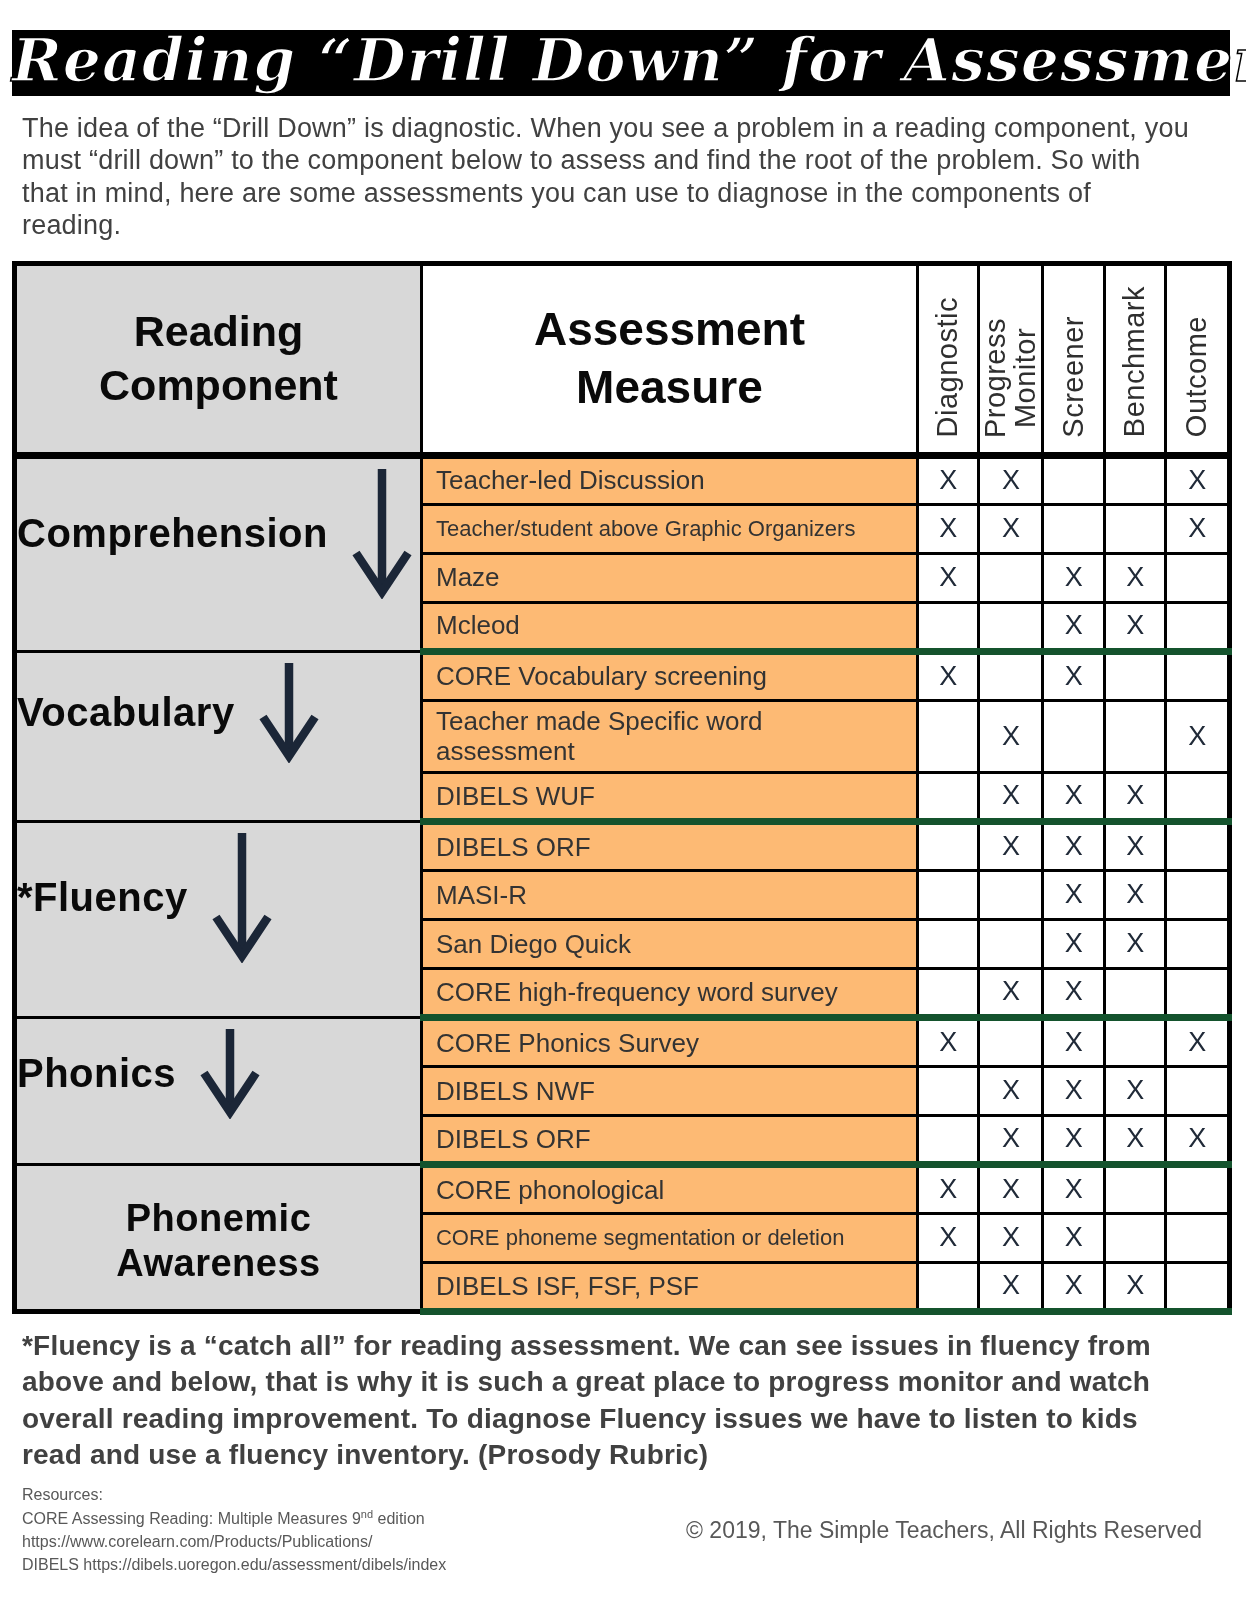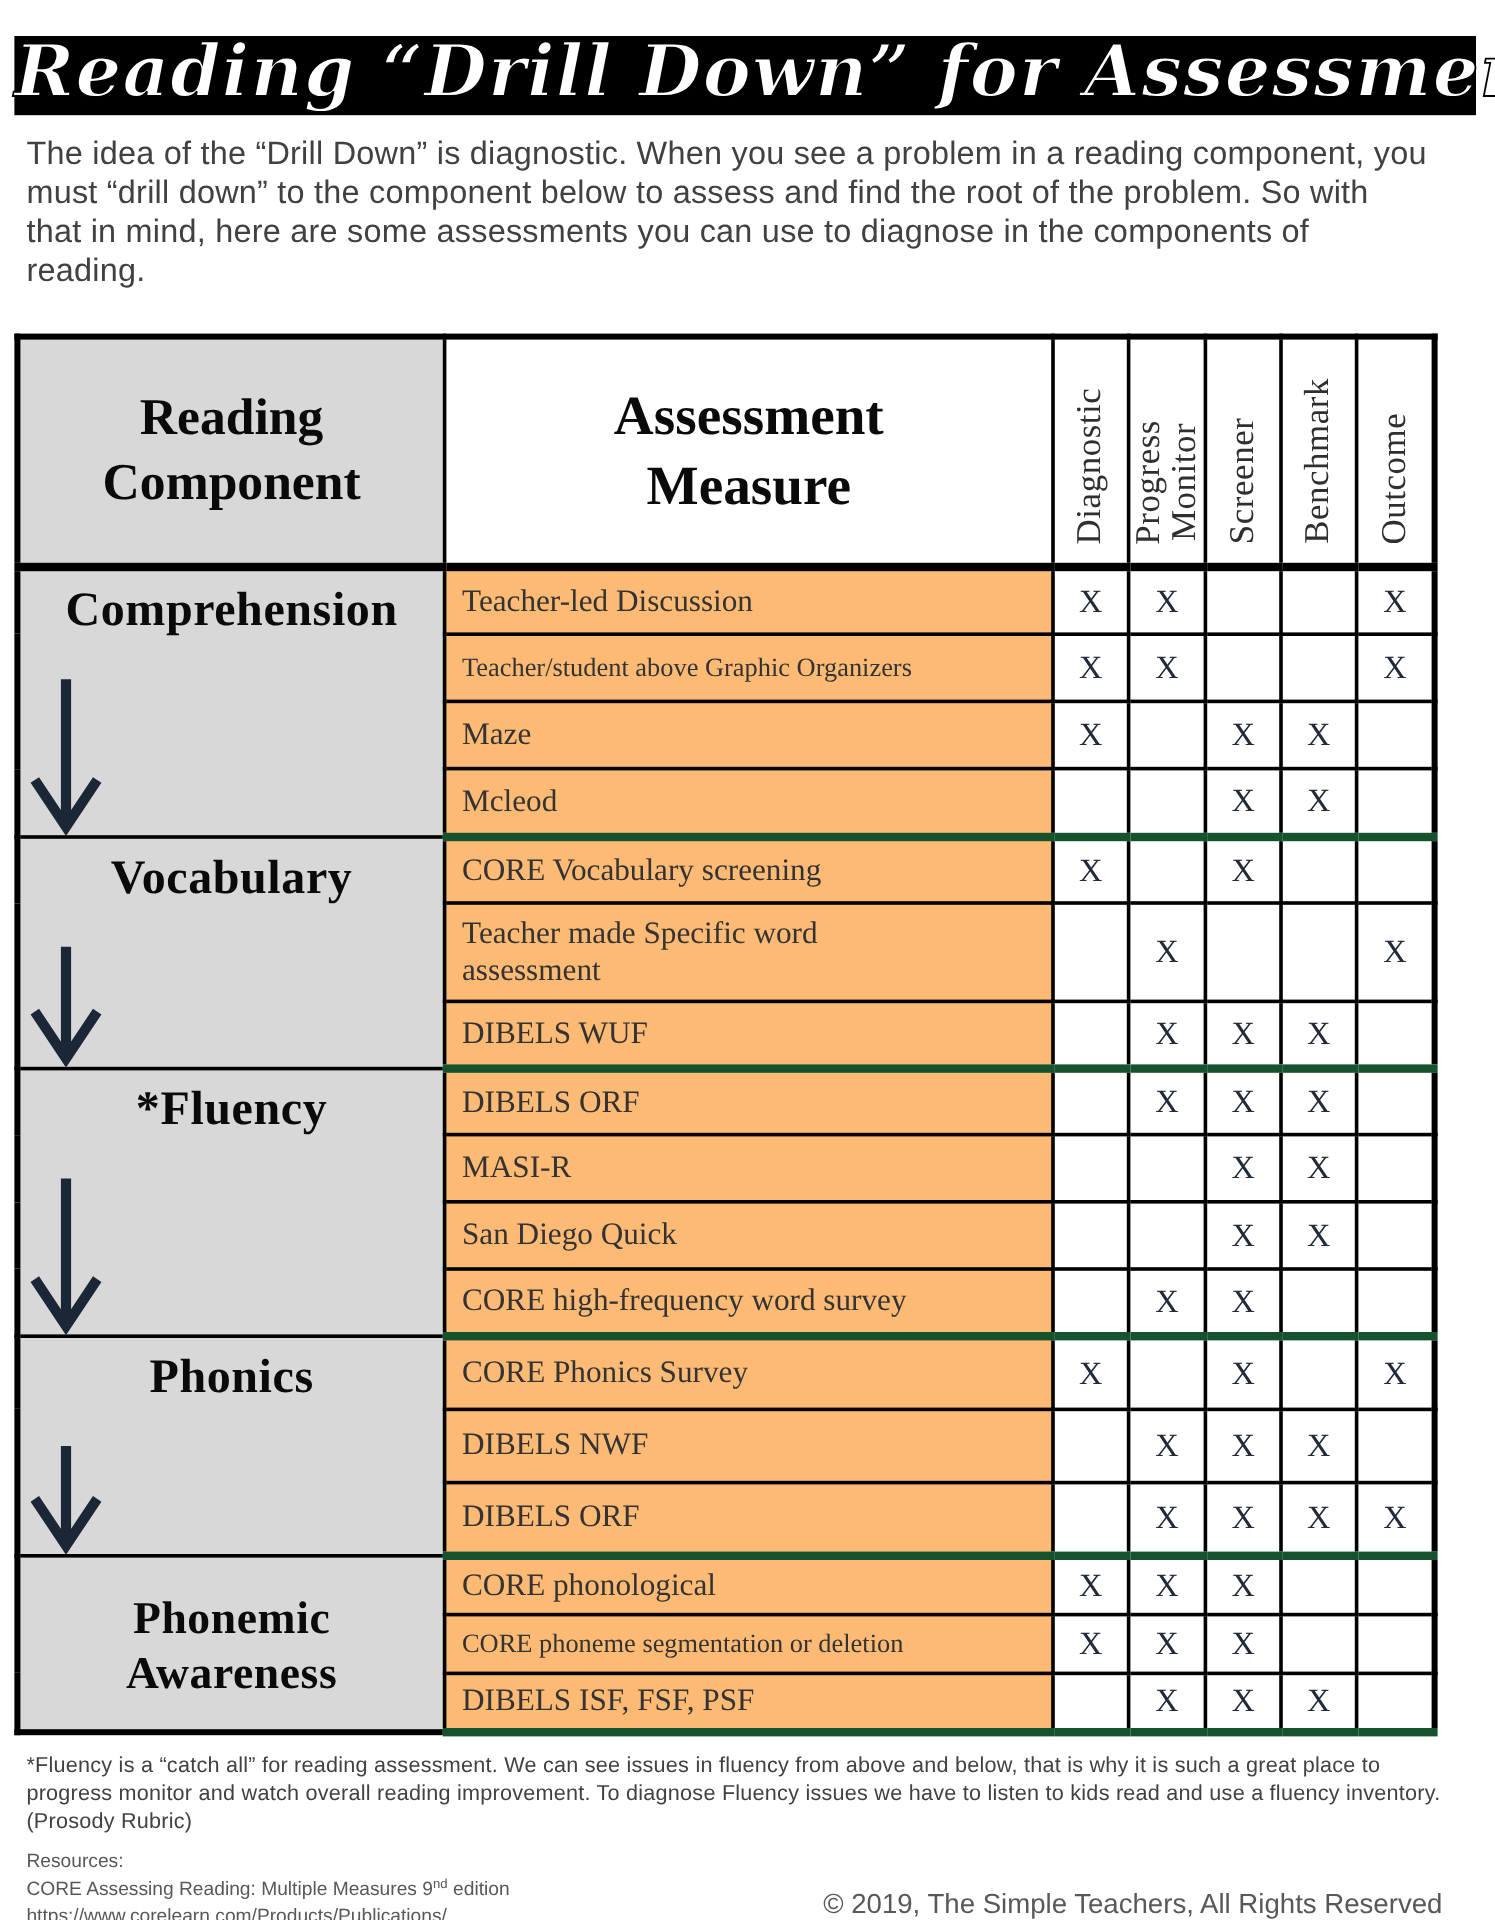--- a/index.html
+++ b/index.html
@@ -39,23 +39,22 @@
     font-size: 27px;
     line-height: 1.2;
     color: #414141;
     letter-spacing: 0.2px;
   }
 
   
   table {
     border-collapse: collapse;
     table-layout: fixed;
-    margin-top: 36px;
+    margin-top: 19px;
     border: 5px solid #000;
-    font-family: Liberation Serif, serif;
   }
   th, td { border: 3px solid #000; }
   thead th { border-bottom: 7px solid #000; height: 192px; }
   tr.sec-end td { border-bottom: 7px solid #14532d; }
 
   th.comp-h {
     background: #d8d8d8;
     font-size: 43px; font-weight: 700; color: #0a0a0a;
     text-align: center; line-height: 1.25; white-space: pre-line;
   }
@@ -81,22 +80,22 @@
     white-space: pre-line;
     letter-spacing: 0.5px;
   }
 
   td.comp-cell {
     background: #d8d8d8;
     vertical-align: top;
     padding-top: 8px;
   }
   td.comp-cell .inner {
-    display: flex; flex-direction: column;
-    gap: 32px;
+    display: flex; flex-direction: row;
+    align-items: center; gap: 16px;
     height: 100%;
   }
   td.comp-cell.centered { vertical-align: middle; }
   td.comp-cell.centered .inner { justify-content: center; }
   .comp-name {
     font-size: 40px; font-weight: 700; color: #0a0a0a;
     text-align: center; line-height: 1.2; white-space: pre-line;
     letter-spacing: 0.5px;
   }
   td.comp-cell.sec-4 .comp-name { font-size: 38px; }
@@ -117,24 +116,25 @@
     background: #ffffff;
     text-align: center;
     vertical-align: middle;
     font-size: 27px;
     color: #202a38;
   }
 
   
   .footnote {
     margin: 13px 30px 0 10px;
-    font-size: 18px;
+    font-size: 28px;
     line-height: 1.3;
     color: #414141;
     letter-spacing: 0.2px;
+    font-weight: bold;
   }
   .bottom-row {
     margin: 10px 30px 0 10px;
     display: flex;
     justify-content: space-between;
     align-items: center;
   }
   .resources {
     font-size: 16px;
     line-height: 1.45;

